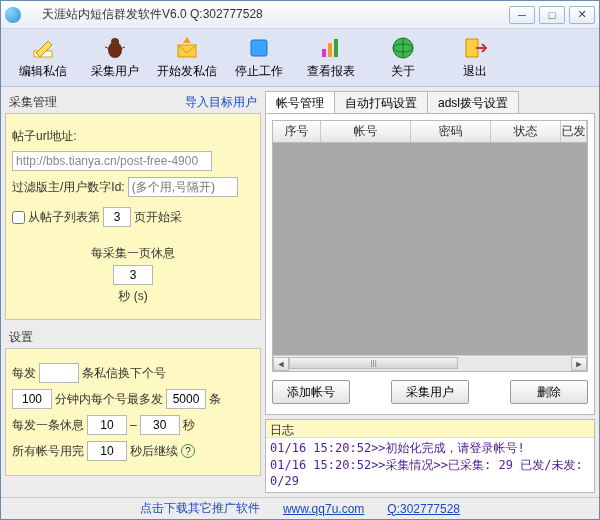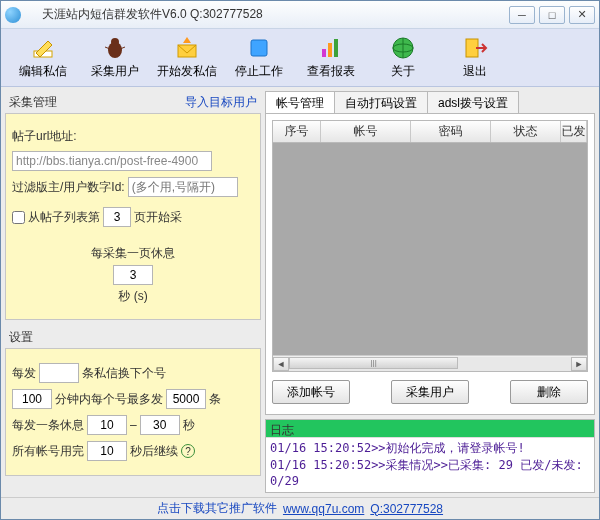--- a/index.html
+++ b/index.html
@@ -37,23 +37,23 @@
 .thead { height: 22px; background: linear-gradient(#fefefe,#e6e6e6); display: flex; border-bottom: 1px solid #b9b9b9; }
 .th { border-right: 1px solid #c9c9c9; display: flex; align-items: center; justify-content: center; color: #333; }
 .tbody { flex: 1; background: #a9a9a9; }
 .hscroll { height: 16px; background: #efefef; border-top: 1px solid #ccc; display: flex; align-items: center; }
 .hscroll .arrow { width: 16px; height: 14px; background: linear-gradient(#f8f8f8,#ddd); border: 1px solid #bbb; display: flex; align-items: center; justify-content: center; font-size: 9px; color: #555; cursor: pointer; }
 .hscroll .track { flex: 1; background: #e8e8e8; height: 14px; position: relative; }
 .hscroll .thumb { position: absolute; left: 0; top: 0; height: 12px; width: 60%; background: linear-gradient(#f4f4f4,#d4d4d4); border: 1px solid #bbb; display: flex; align-items: center; justify-content: center; font-size: 8px; color: #777; }
 .btnrow { display: flex; justify-content: space-between; gap: 18px; padding: 8px 0 4px 0; }
 .btn { min-width: 78px; height: 24px; background: linear-gradient(#fefefe,#e4e4e4); border: 1px solid #9a9a9a; border-radius: 2px; cursor: pointer; display: flex; align-items: center; justify-content: center; }
 .logbox { border: 1px solid #b9b9b9; background: #fff; margin-top: 4px; height: 74px; display: flex; flex-direction: column; }
-.loghead { height: 18px; padding: 2px 4px; color: #333; border-bottom: 1px solid #ddd; background: #22c55e; }
+.loghead { height: 18px; padding: 2px 4px; color: #333; border-bottom: 1px solid #ddd; background: #fef9c3; }
 .logbody { flex: 1; padding: 2px 4px; color: #4c1d95; font-family: SimSun, monospace; font-size: 12px; overflow: hidden; white-space: pre-line; }
-.footer { height: 22px; background: #ececec; display: flex; align-items: center; justify-content: center; gap: 6px; border-top: 1px solid #ccc; }
+.footer { height: 22px; background: #ececec; display: flex; align-items: center; justify-content: center; gap: 23px; border-top: 1px solid #ccc; }
 .footer .fl1 { color: #1848c0; }
 .footer .fl2 { color: #1848c0; text-decoration: underline; cursor: pointer; }
 .footer .fl3 { color: #1848c0; text-decoration: underline; }
 .helpq { display:inline-flex; width:14px; height:14px; border:1px solid #3a8f3a; border-radius:50%; color:#3a8f3a; align-items:center; justify-content:center; font-size:10px; cursor:pointer; }
 svg { display: block; }
 </style>
 </head>
 <body>
 
 <div class="window">

